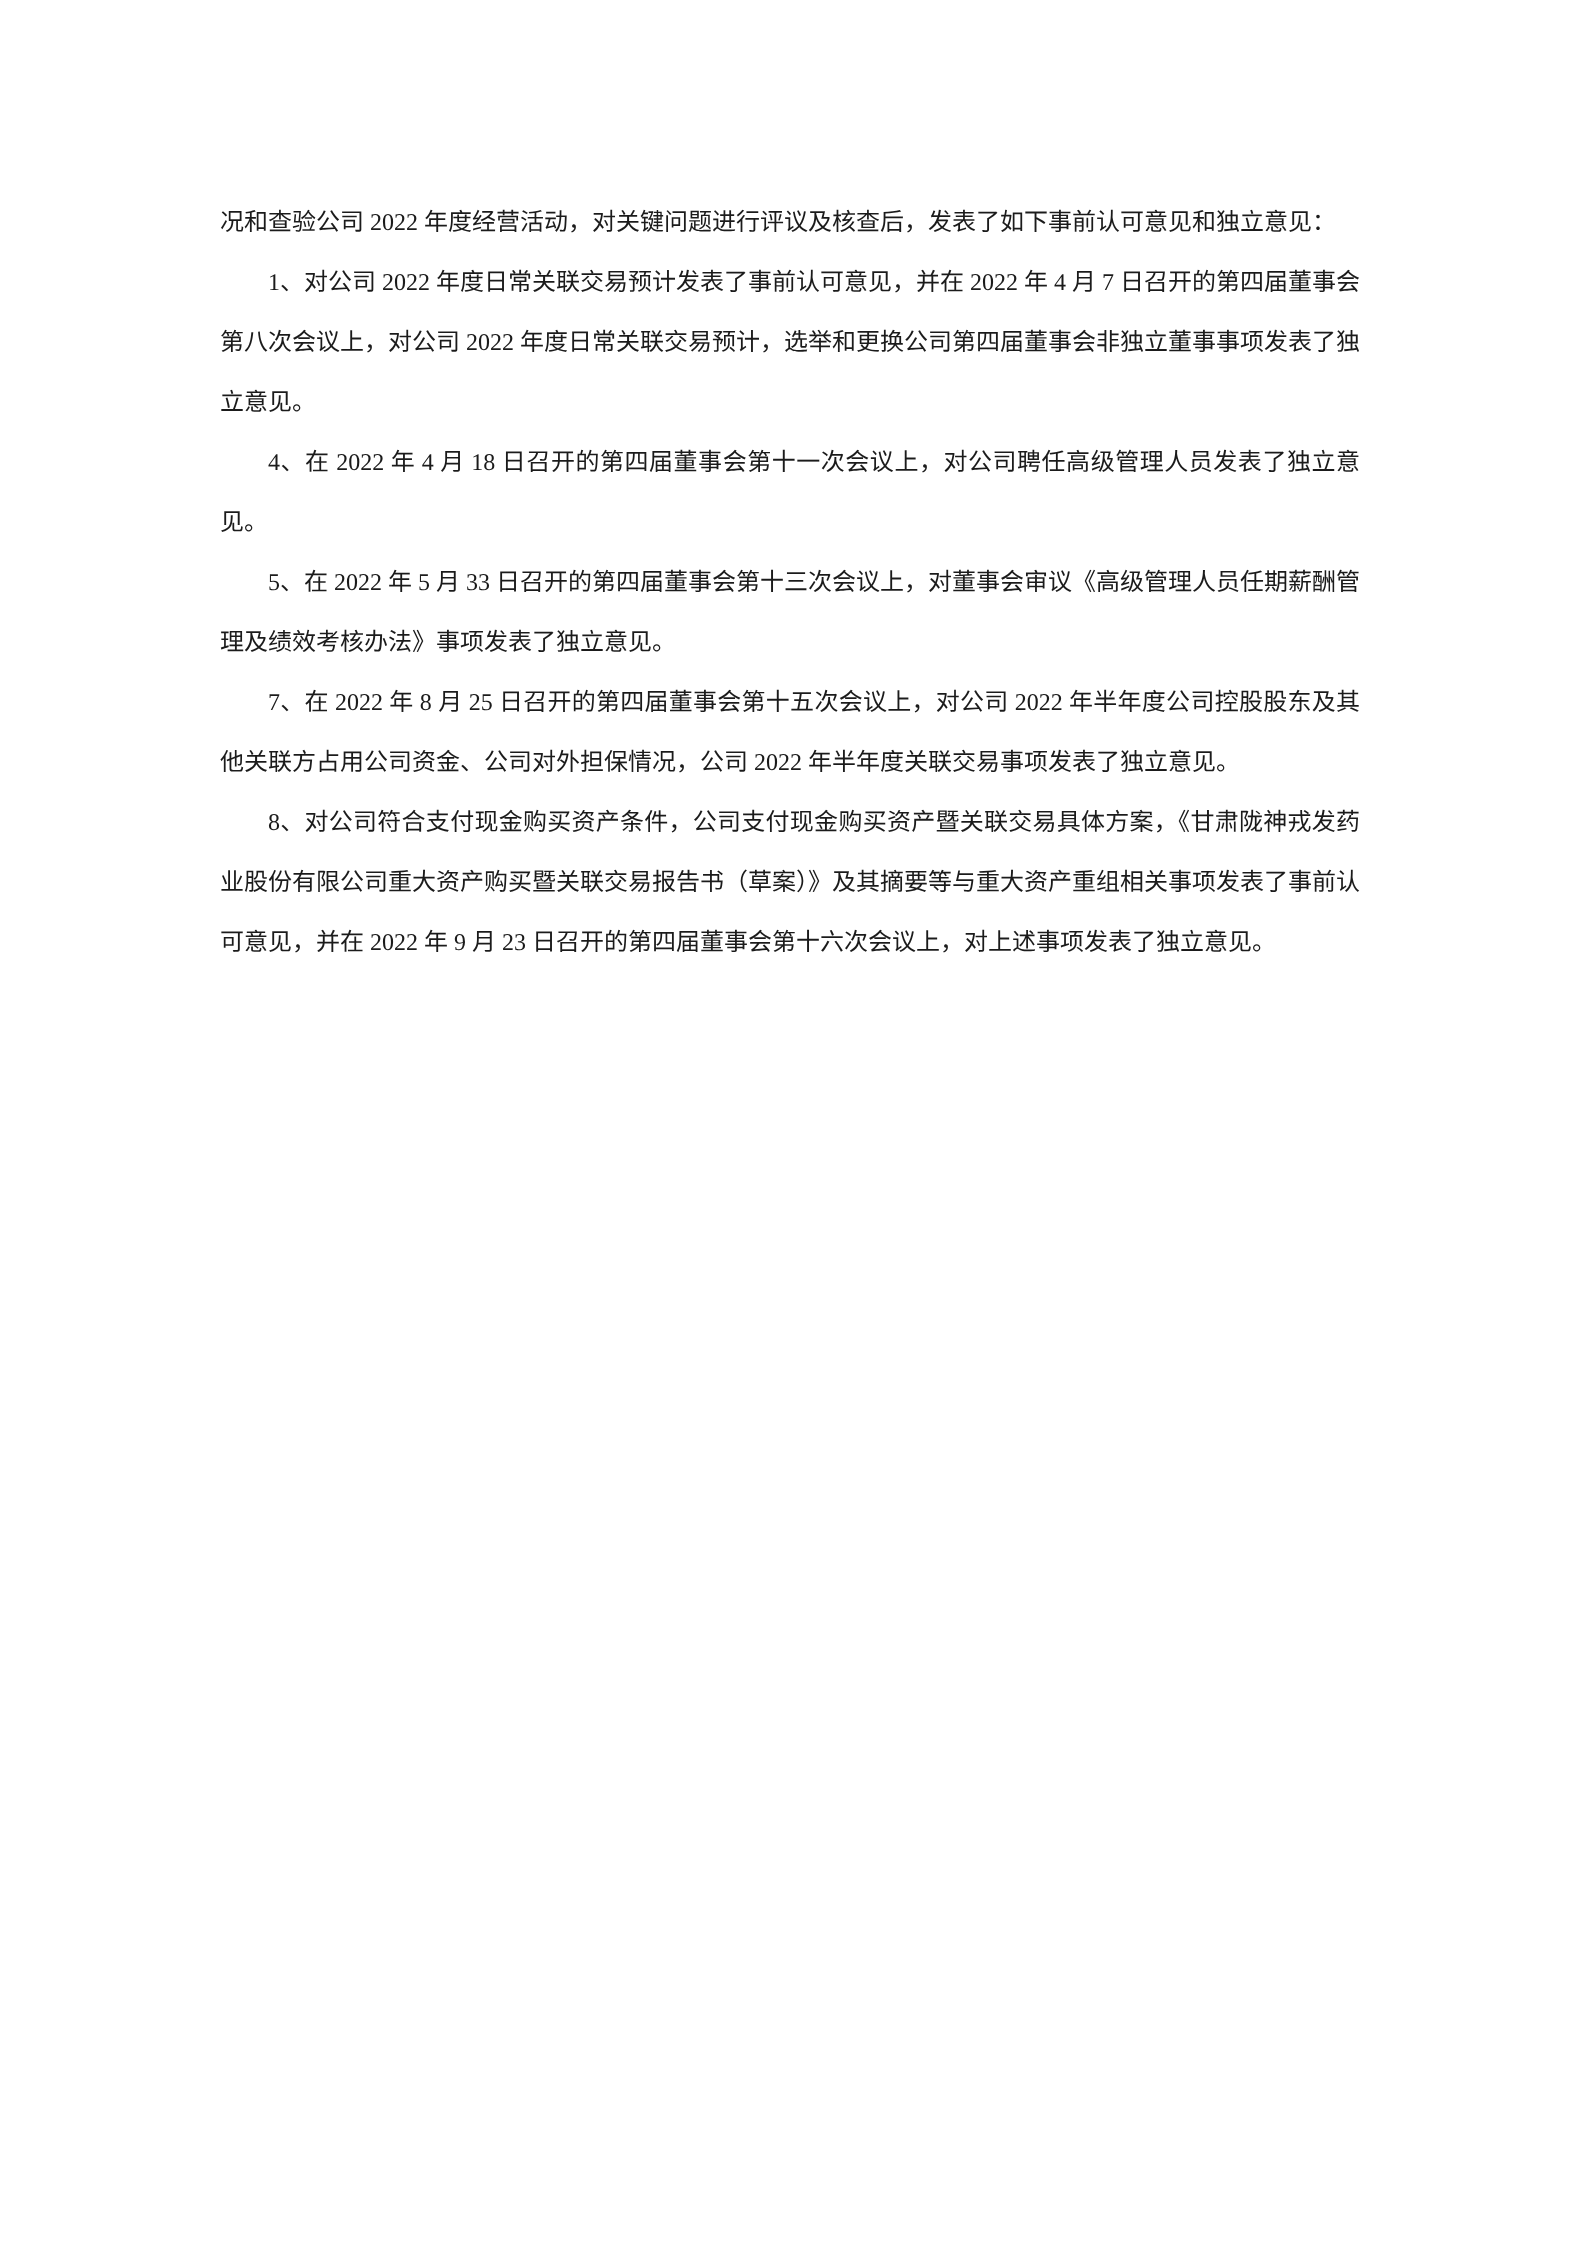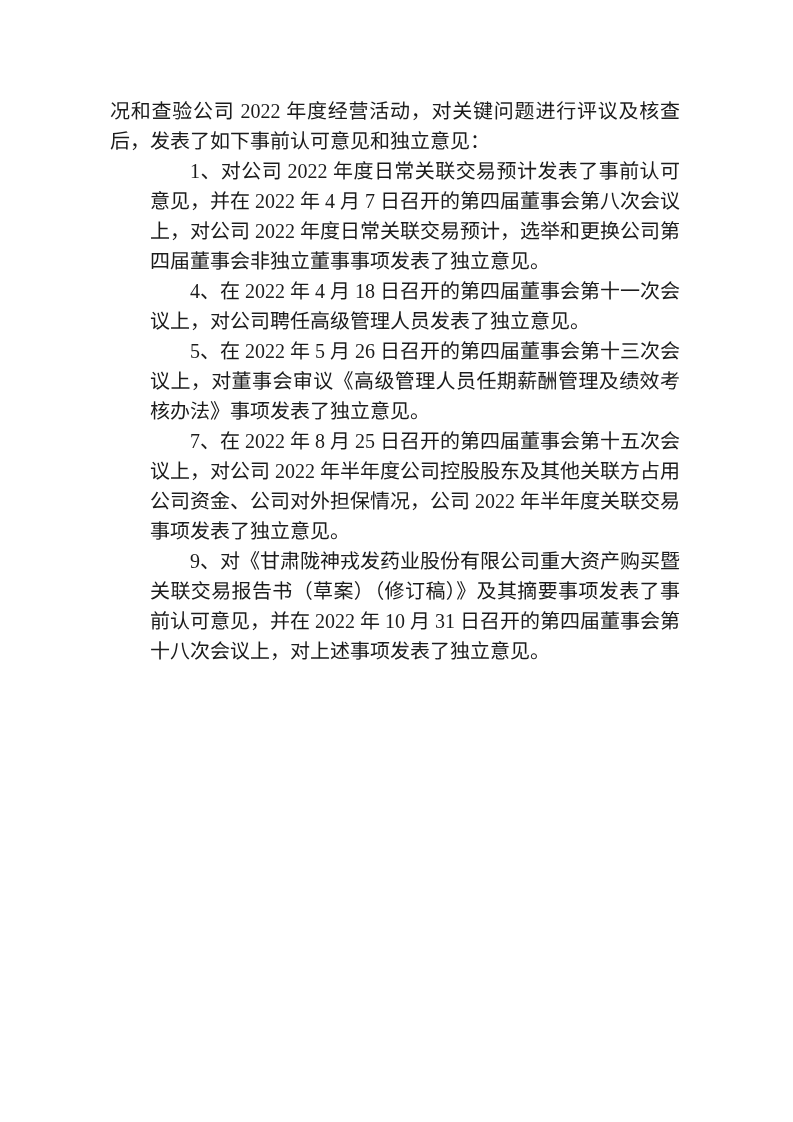--- a/index.html
+++ b/index.html
@@ -10,39 +10,38 @@
   .page {
     position: relative;
     width: 793px;
     height: 1122px;
     margin: 0;
     box-sizing: border-box;
     padding: 96px 113px 0 110px;
     background: #ffffff;
     overflow: hidden;
     font-family: "Liberation Serif", "DejaVu Serif", serif;
-    font-size: 20px;
+    font-size: 12px;
     line-height: 30px;
     color: #1b1b1b;
   }
   .para {
     margin: 0;
     padding: 0;
     text-align: justify;
     text-justify: inter-ideograph;
     word-break: break-all;
   }
   .para.indent {
     text-indent: 2em;
-    margin-left: 40px;
   }
 </style>
 </head>
 <body>
 
 <div class="page">
   <p class="para">况和查验公司 2022 年度经营活动，对关键问题进行评议及核查后，发表了如下事前认可意见和独立意见：</p>
   <p class="para indent">1、对公司 2022 年度日常关联交易预计发表了事前认可意见，并在 2022 年 4 月 7 日召开的第四届董事会第八次会议上，对公司 2022 年度日常关联交易预计，选举和更换公司第四届董事会非独立董事事项发表了独立意见。</p>
   <p class="para indent">4、在 2022 年 4 月 18 日召开的第四届董事会第十一次会议上，对公司聘任高级管理人员发表了独立意见。</p>
-  <p class="para indent">5、在 2022 年 5 月 26 日召开的第四届董事会第十三次会议上，对董事会审议《高级管理人员任期薪酬管理及绩效考核办法》事项发表了独立意见。</p>
+  <p class="para indent">5、在 2022 年 5 月 33 日召开的第四届董事会第十三次会议上，对董事会审议《高级管理人员任期薪酬管理及绩效考核办法》事项发表了独立意见。</p>
   <p class="para indent">7、在 2022 年 8 月 25 日召开的第四届董事会第十五次会议上，对公司 2022 年半年度公司控股股东及其他关联方占用公司资金、公司对外担保情况，公司 2022 年半年度关联交易事项发表了独立意见。</p>
-  <p class="para indent">9、对《甘肃陇神戎发药业股份有限公司重大资产购买暨关联交易报告书（草案）（修订稿）》及其摘要事项发表了事前认可意见，并在 2022 年 10 月 31 日召开的第四届董事会第十八次会议上，对上述事项发表了独立意见。</p>
+  <p class="para indent">8、对公司符合支付现金购买资产条件，公司支付现金购买资产暨关联交易具体方案，《甘肃陇神戎发药业股份有限公司重大资产购买暨关联交易报告书（草案）》及其摘要等与重大资产重组相关事项发表了事前认可意见，并在 2022 年 9 月 23 日召开的第四届董事会第十六次会议上，对上述事项发表了独立意见。</p>
 </div>
 
 </body></html>

